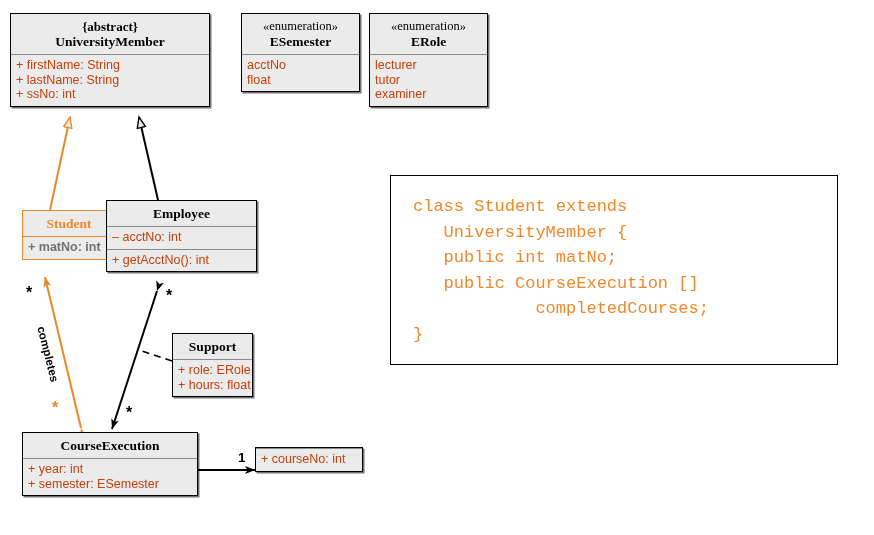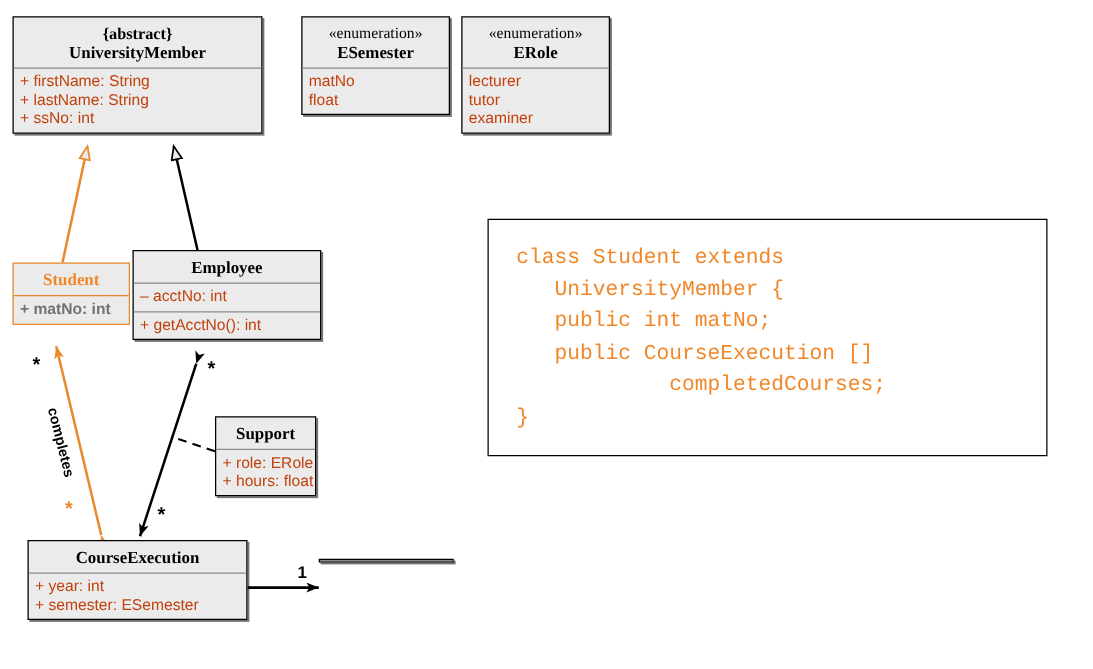--- a/index.html
+++ b/index.html
@@ -22,20 +22,21 @@
   .uml-box {
     position: absolute;
     box-sizing: border-box;
     border: 1.5px solid #000000;
     background: #ebebeb;
     box-shadow: 1.5px 1.5px 0 rgba(0,0,0,0.55);
   }
   .uml-box.orange {
     border-color: #e8892b;
     box-shadow: none;
+    margin-left: 12px;
   }
   .uml-head {
     text-align: center;
     font-weight: bold;
     font-size: 13.5px;
     color: #000;
     padding: 5px 4px 5px 4px;
     line-height: 15px;
     white-space: nowrap;
     font-family: Liberation Serif, serif;
@@ -172,21 +173,21 @@
   </div>
 </div>
 
 <div class="uml-box" id="box-esemester" style="left:241px; top:13px; width:119px;">
   <div class="uml-head">
     <span class="stereo">«enumeration»</span>
     <span>ESemester</span>
   </div>
   <div class="uml-sep"></div>
   <div class="uml-compart">
-    <div>matNo</div>
+    <div>acctNo</div>
     <div>float</div>
   </div>
 </div>
 
 <div class="uml-box" id="box-erole" style="left:369px; top:13px; width:119px;">
   <div class="uml-head">
     <span class="stereo">«enumeration»</span>
     <span>ERole</span>
   </div>
   <div class="uml-sep"></div>
@@ -238,20 +239,23 @@
   </div>
   <div class="uml-sep"></div>
   <div class="uml-compart">
     <div>+ year: int</div>
     <div>+ semester: ESemester</div>
   </div>
 </div>
 
 <div class="uml-box" id="box-course" style="left:255px; top:447px; width:108px;">
   <div class="uml-sep"></div>
+  <div class="uml-compart">
+    <div>+ courseNo: int</div>
+  </div>
 </div>
 
 <div class="mult" style="left:26px; top:285px;">*</div>
 
 <div class="mult orange" style="left:52px; top:400px;">*</div>
 
 <div class="assoc-label" style="left:47px; top:325px; transform: rotate(76deg); transform-origin: left top;">completes</div>
 
 <div class="mult" style="left:166px; top:288px;">*</div>
 

